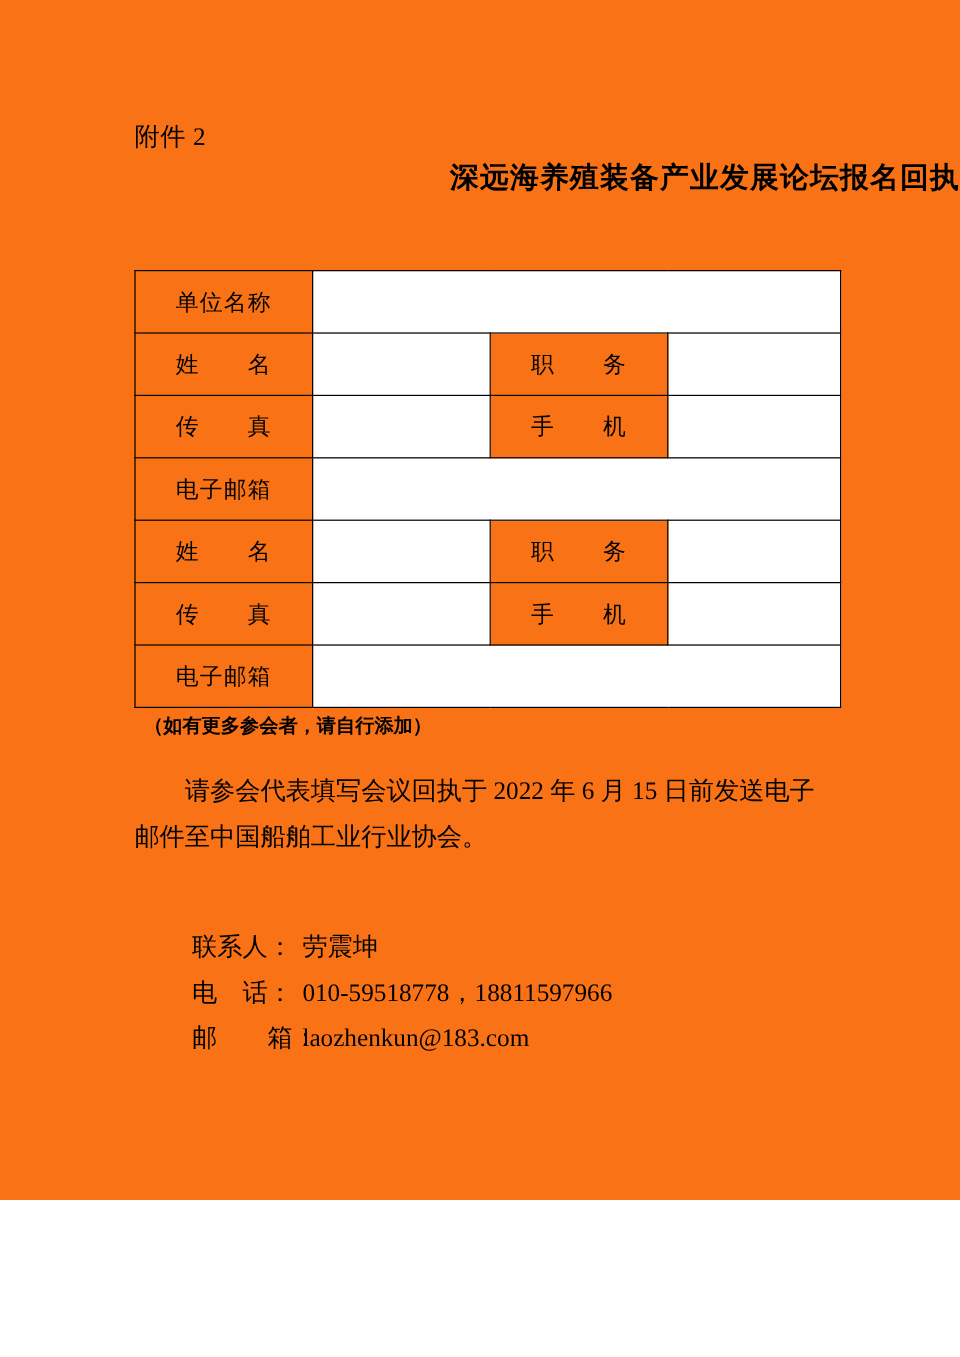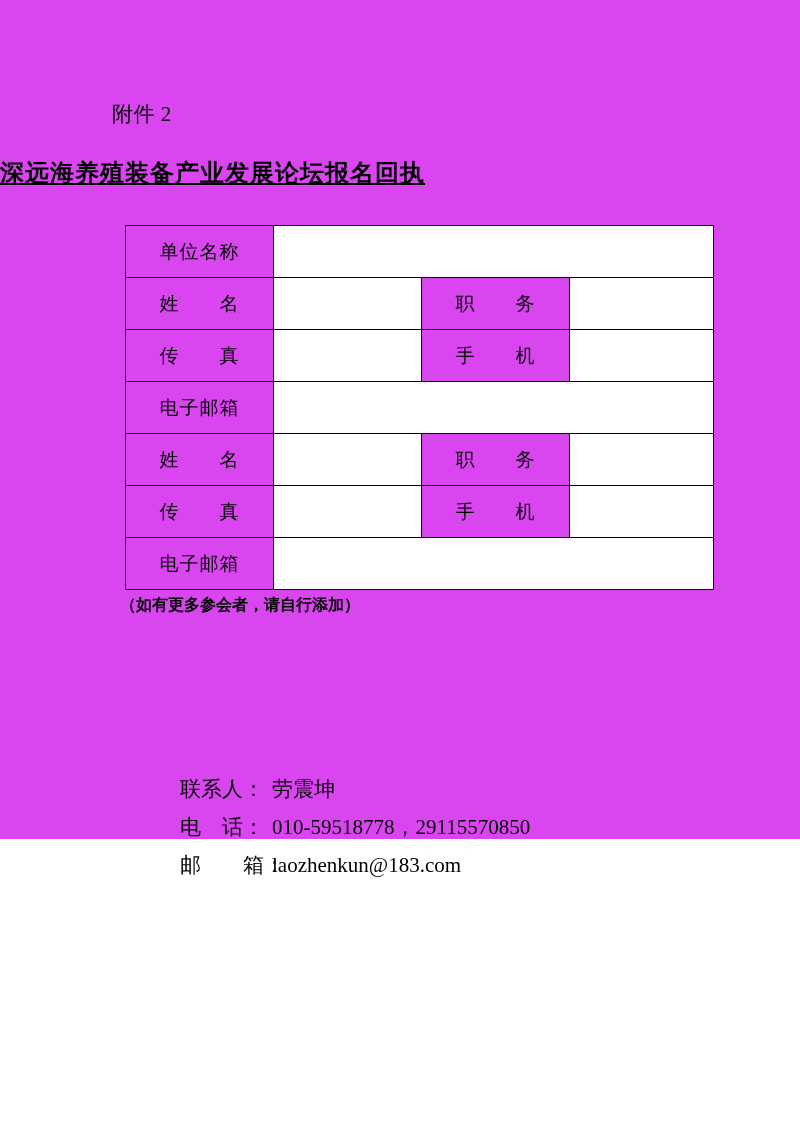--- a/index.html
+++ b/index.html
@@ -12,46 +12,45 @@
     height: 1131px;
     position: relative;
     font-family: "Liberation Serif", serif;
     color: #000000;
     overflow: hidden;
   }
   .page {
     position: absolute;
     left: 0; top: 0;
     width: 800px;
-    height: 839px;
-    background: #d946ef;
+    height: 1000px;
+    background: #f97316;
   }
   .attachment-label {
     position: absolute;
     left: 112px;
     top: 100px;
     font-size: 21px;
     letter-spacing: 0.5px;
     font-family: "Liberation Serif", serif;
   }
   .doc-title {
     position: absolute;
     left: 0;
-    top: 157px;
+    top: 132px;
     width: 800px;
-    text-align: left;
+    text-align: right;
     font-size: 24px;
     font-weight: bold;
     letter-spacing: 1px;
     font-family: "DejaVu Serif", serif;
-    text-decoration: underline;
   }
   table.form {
     position: absolute;
-    left: 125px;
+    left: 112px;
     top: 225px;
     width: 588px;
     border-collapse: collapse;
     table-layout: fixed;
   }
   table.form td {
     border: 1px solid #000;
     height: 51px;
     font-size: 19px;
     font-family: "Liberation Serif", serif;
@@ -85,21 +84,21 @@
   .para .indent { display: inline-block; width: 42px; }
   .contact {
     position: absolute;
     left: 160px;
     top: 770px;
     font-size: 21px;
     line-height: 38px;
     font-family: "Liberation Serif", serif;
   }
   .contact .row { white-space: nowrap; height: 38px; }
-  .contact .ck { display: inline-block; width: 92px; margin-left: 20px; }
+  .contact .ck { display: inline-block; width: 92px; }
 </style>
 </head>
 <body>
 
 <div class="page">
 
   <div class="attachment-label">附件 2</div>
 
   <div class="doc-title">深远海养殖装备产业发展论坛报名回执</div>
 
@@ -145,26 +144,27 @@
       </tr>
       <tr>
         <td class="lbl">电子邮箱</td>
         <td class="val" colspan="3"></td>
       </tr>
     </tbody>
   </table>
 
   <div class="note">（如有更多参会者，请自行添加）</div>
 
+  <div class="para"><span class="indent"></span><span>请参会代表填写会议回执于 2022 年 6 月 15 日前发送电子邮件至中国船舶工业行业协会。</span></div>
 
   <div class="contact">
     <div class="row">
       <span class="ck">联系人：</span><span>劳震坤</span>
     </div>
     <div class="row">
-      <span class="ck">电　话：</span><span>010-59518778，29115570850</span>
+      <span class="ck">电　话：</span><span>010-59518778，18811597966</span>
     </div>
     <div class="row">
       <span class="ck">邮　　箱：</span><span>laozhenkun@183.com</span>
     </div>
   </div>
 
 </div>
 
 </body></html>

